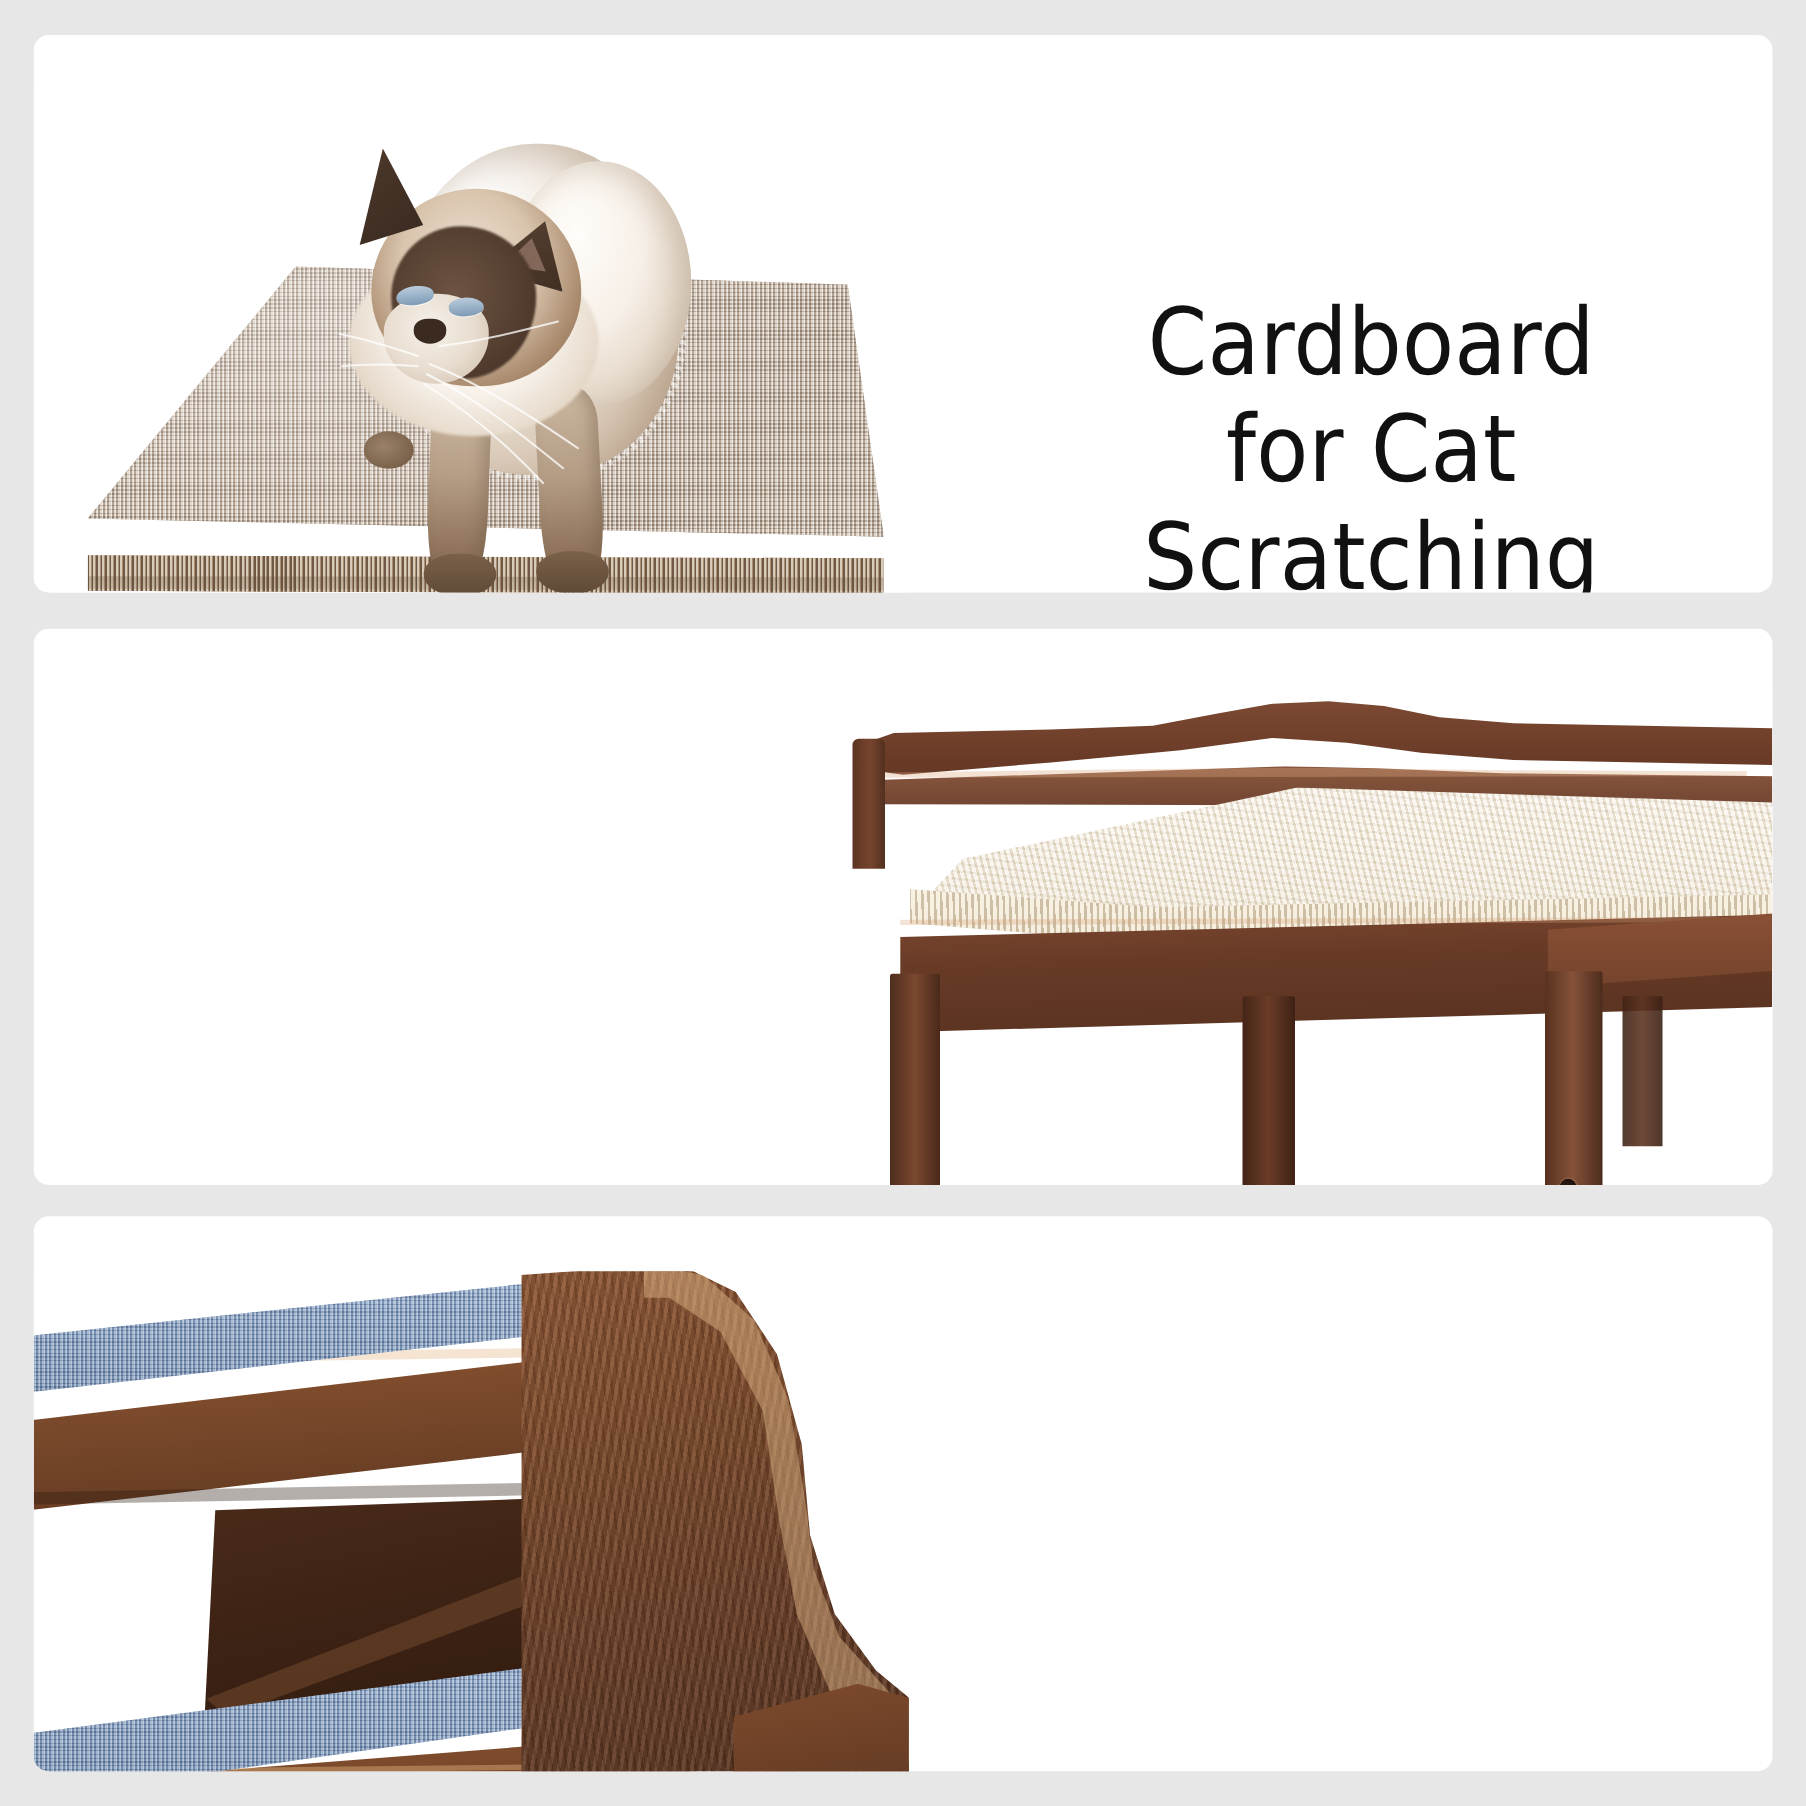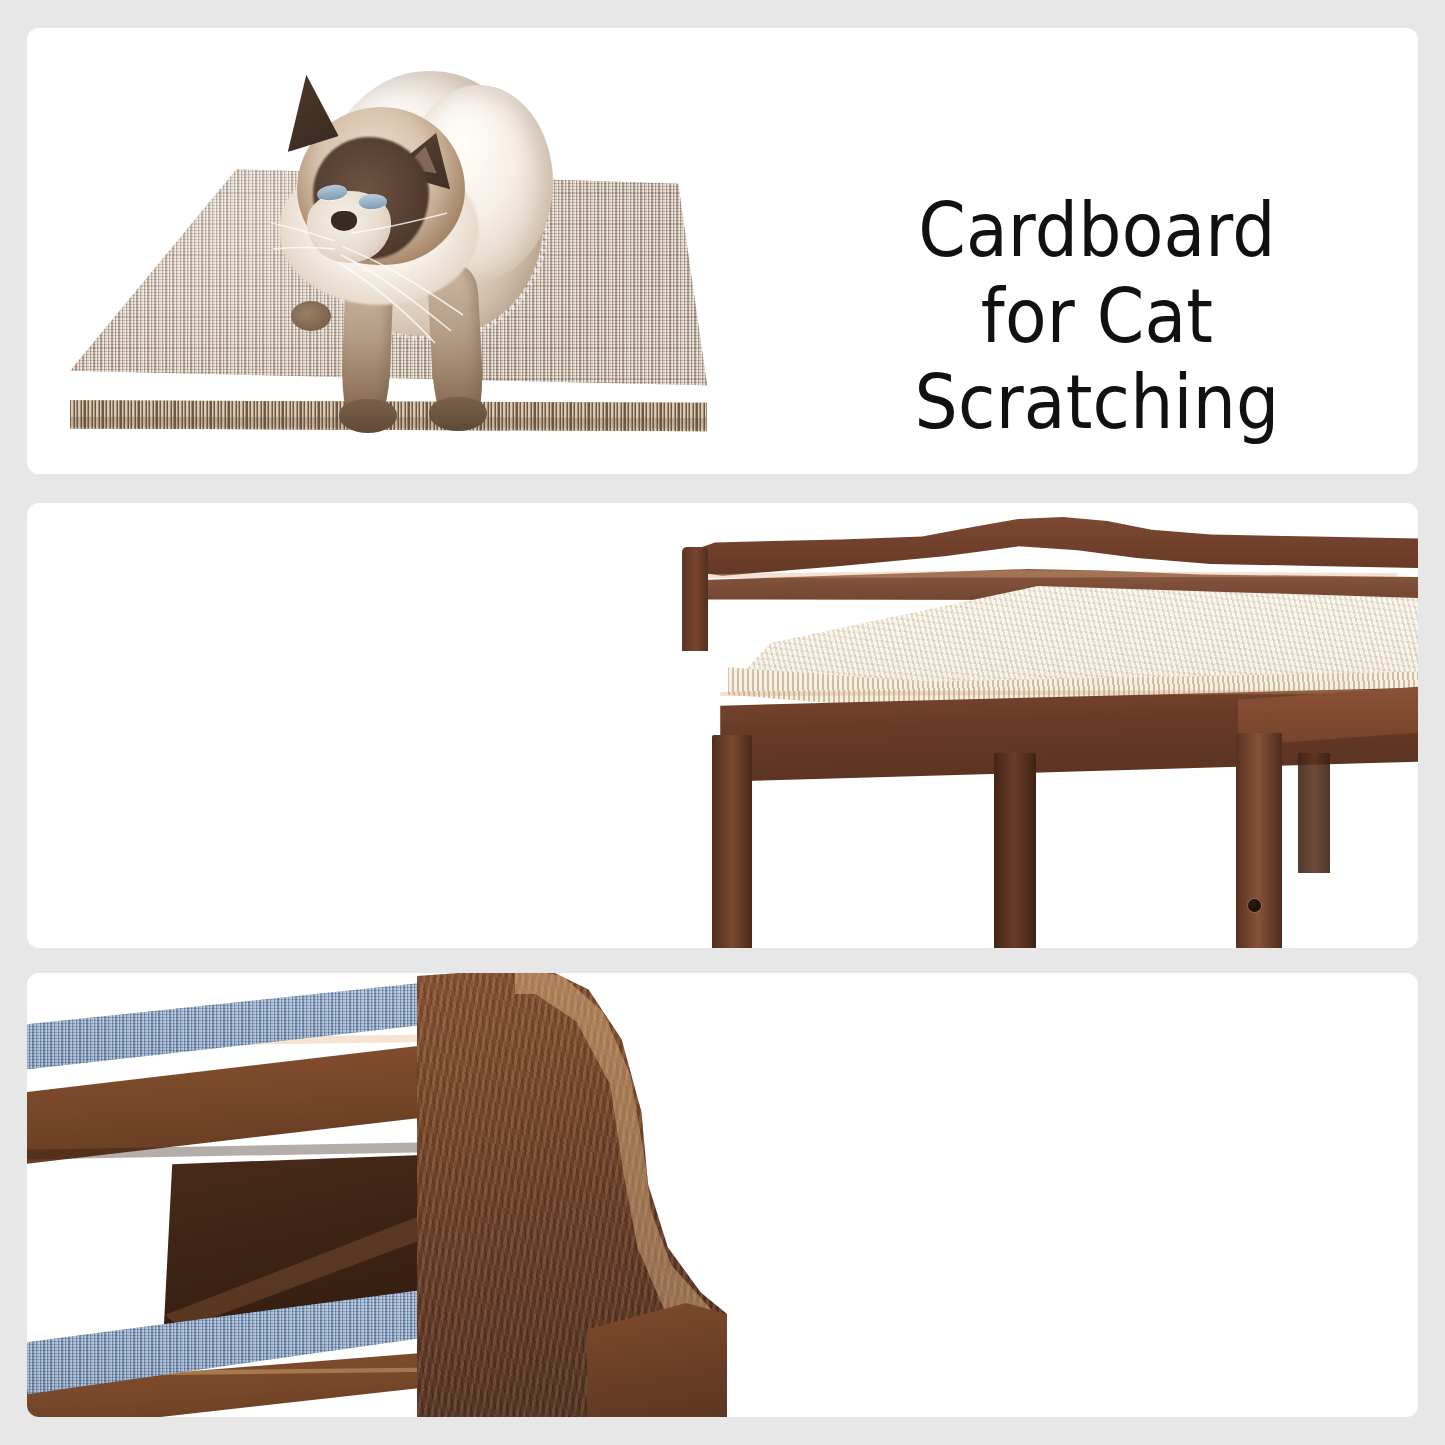--- a/index.html
+++ b/index.html
@@ -15,21 +15,21 @@
   .card{
     position:absolute;
     background:#ffffff;
     border-radius:12px;
     overflow:hidden;
   }
   #card-1{left:27px;top:28px;width:1391px;height:446px;}
   #card-2{left:27px;top:503px;width:1391px;height:445px;}
   #card-3{left:27px;top:973px;width:1391px;height:444px;}
 
-  .card-inner{position:absolute;inset:0;display:flex;}
+  .card-inner{position:absolute;inset:0;display:flex;margin-top:44px;}
 
   
   .caption{
     position:absolute;
     color:#111111;
     font-weight:400;
     letter-spacing:.2px;
     line-height:1.16;
     text-align:center;
     white-space:pre-line;

